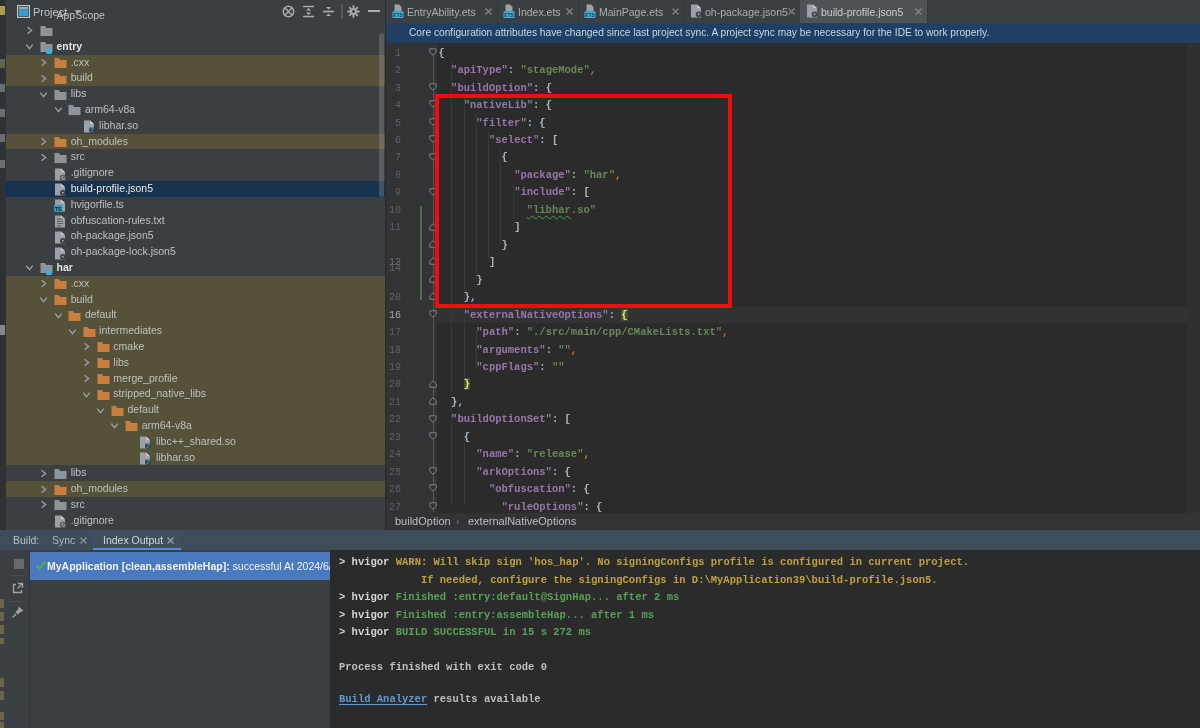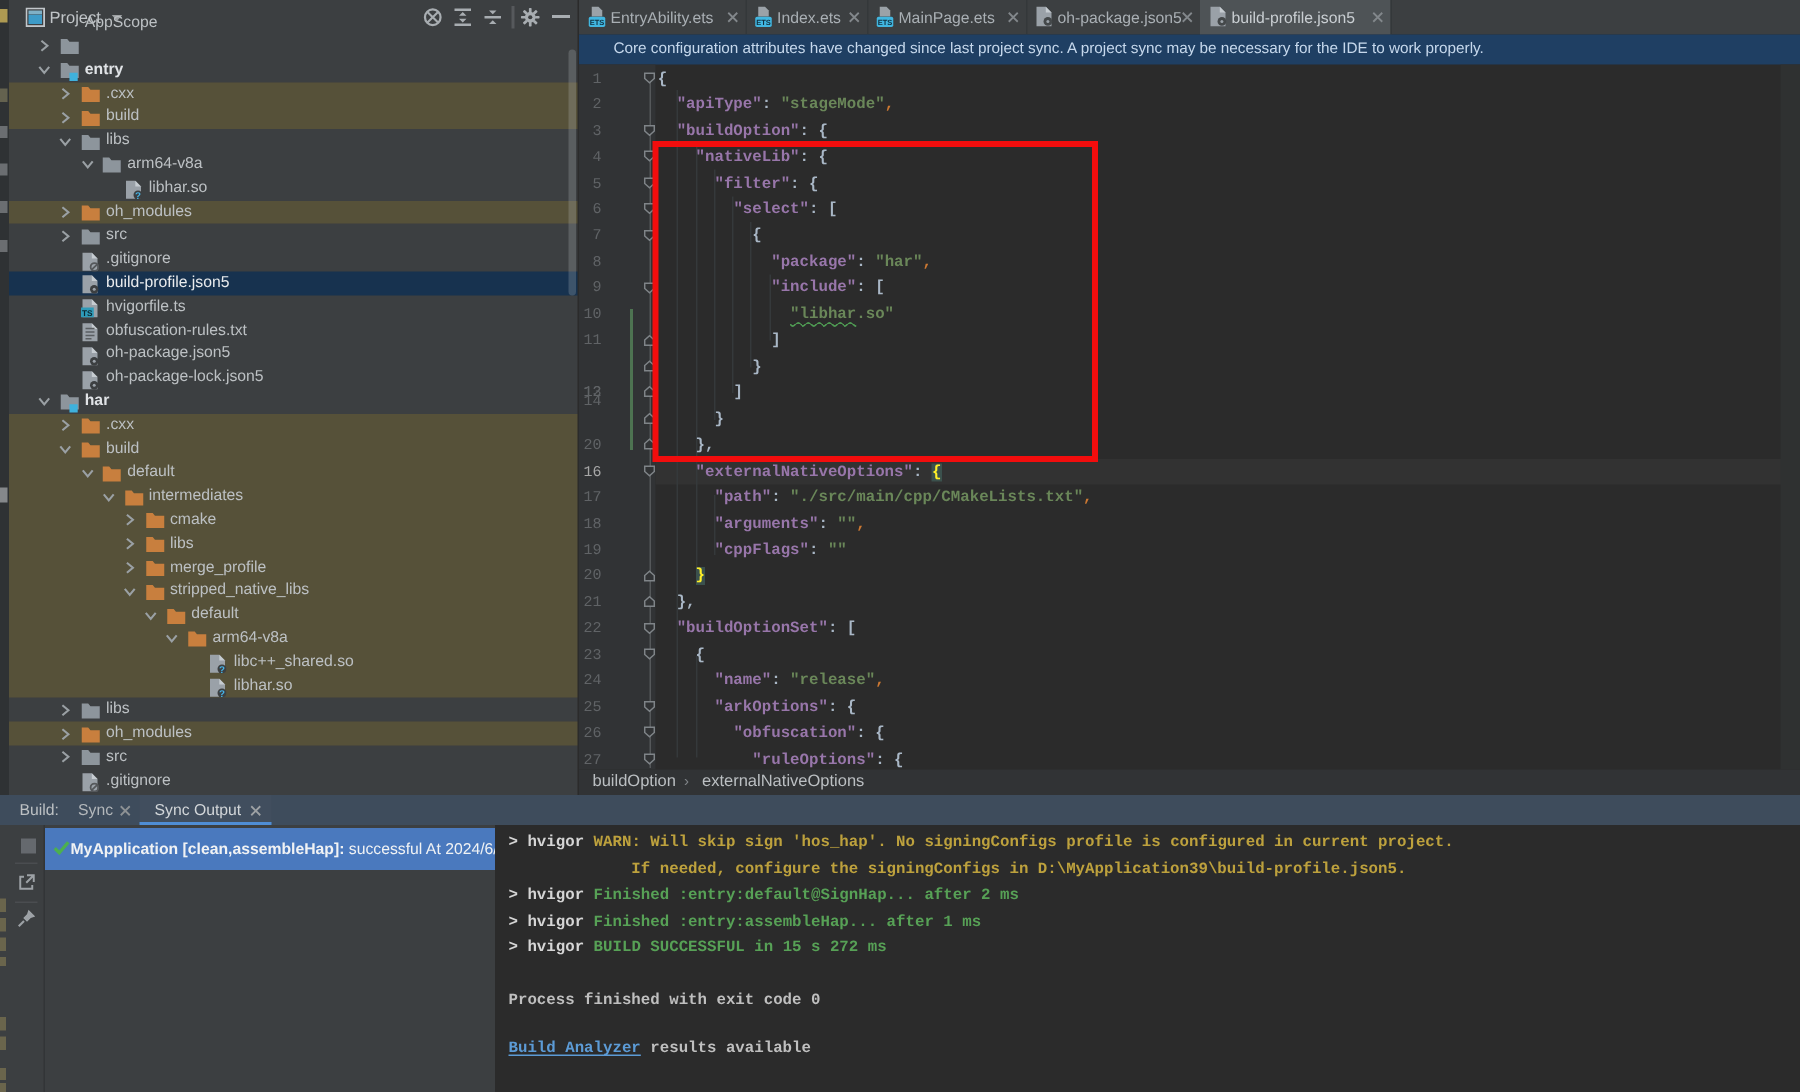--- a/index.html
+++ b/index.html
@@ -482,21 +482,21 @@
 <div class="a" style="left:395px;top:513px;height:17px;line-height:17px;font-size:11px;color:#bbbfc2">buildOption</div>
 <div class="a" style="left:456px;top:513px;height:17px;line-height:17px;font-size:10px;color:#808488">›</div>
 <div class="a" style="left:468px;top:513px;height:17px;line-height:17px;font-size:11px;color:#bbbfc2">externalNativeOptions</div>
 <div class="a" style="left:0;top:530px;width:1200px;height:20px;background:#3e4c5c"></div>
 <div class="a" style="left:13px;top:530px;height:14px;line-height:21px;font-size:10.5px;color:#bcc0c3">Build:</div>
 <div class="a" style="left:52px;top:530px;height:20px;line-height:21px;font-size:10.5px;color:#b4b8bb">Sync</div>
 <svg class="a" style="left:79px;top:536px" width="9" height="9" viewBox="0 0 9 9">
     <path d="M1.5,1.5 L7.5,7.5 M7.5,1.5 L1.5,7.5" stroke="#8d9194" stroke-width="1.2"></path>
   </svg>
 <div class="a" style="left:93px;top:530px;width:88px;height:20px;background:#45536166"></div>
-<div class="a" style="left:103px;top:530px;height:20px;line-height:21px;font-size:10.5px;color:#d2d6d9">Sync Output</div>
+<div class="a" style="left:103px;top:530px;height:20px;line-height:21px;font-size:10.5px;color:#d2d6d9">Index Output</div>
 <svg class="a" style="left:166px;top:536px" width="9" height="9" viewBox="0 0 9 9">
     <path d="M1.5,1.5 L7.5,7.5 M7.5,1.5 L1.5,7.5" stroke="#9da1a4" stroke-width="1.2"></path>
   </svg>
 <div class="a" style="left:93px;top:548.3px;width:88px;height:2.7px;background:#4f8dd4"></div>
 <div class="a" style="left:0;top:550px;width:332px;height:178px;background:#3c3f41"></div>
 <div class="a" style="left:29px;top:550px;width:1px;height:178px;background:#323537"></div>
 <div class="a" style="left:13.5px;top:558.5px;width:10px;height:10px;background:#65696e"></div>
 <div class="a" style="left:10px;top:575px;width:15px;height:1px;background:#4a4d50"></div>
 <div class="a" style="left:10px;top:601px;width:15px;height:1px;background:#4a4d50"></div>
 <div class="a" style="left:0;top:599px;width:4px;height:9px;background:#6a654c"></div>

